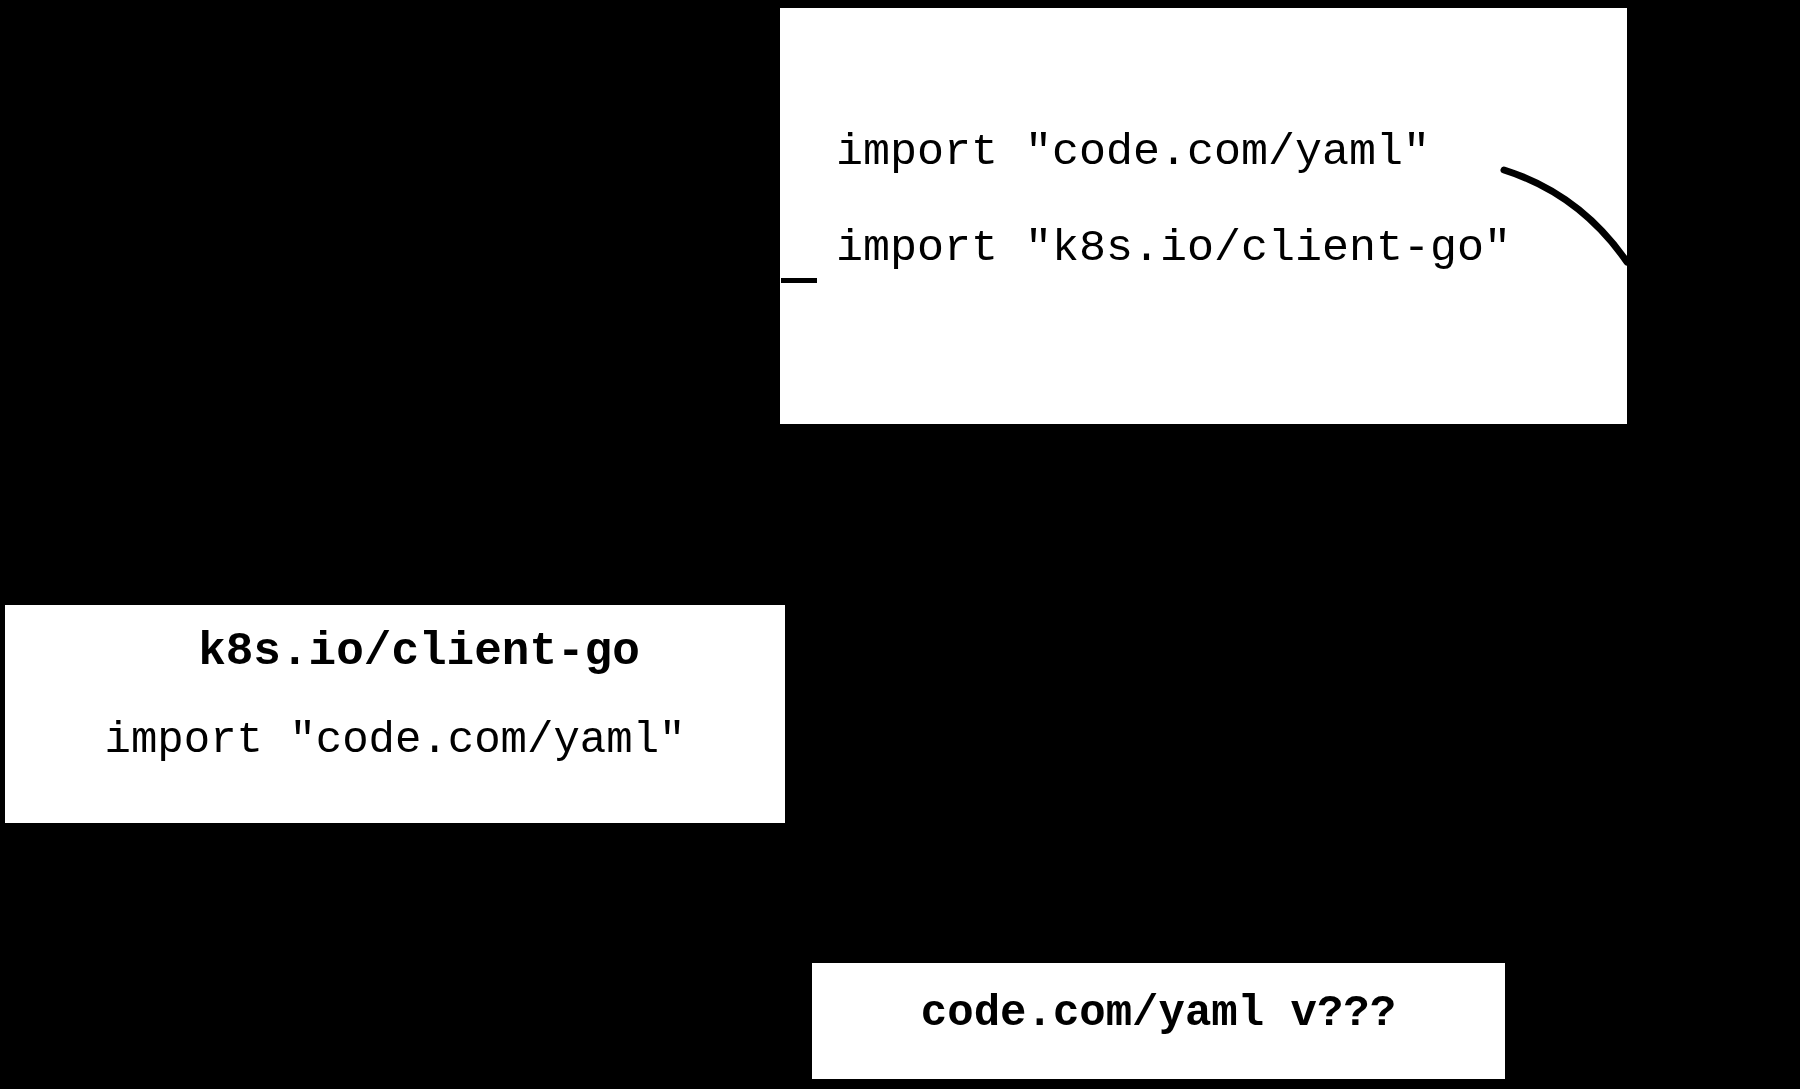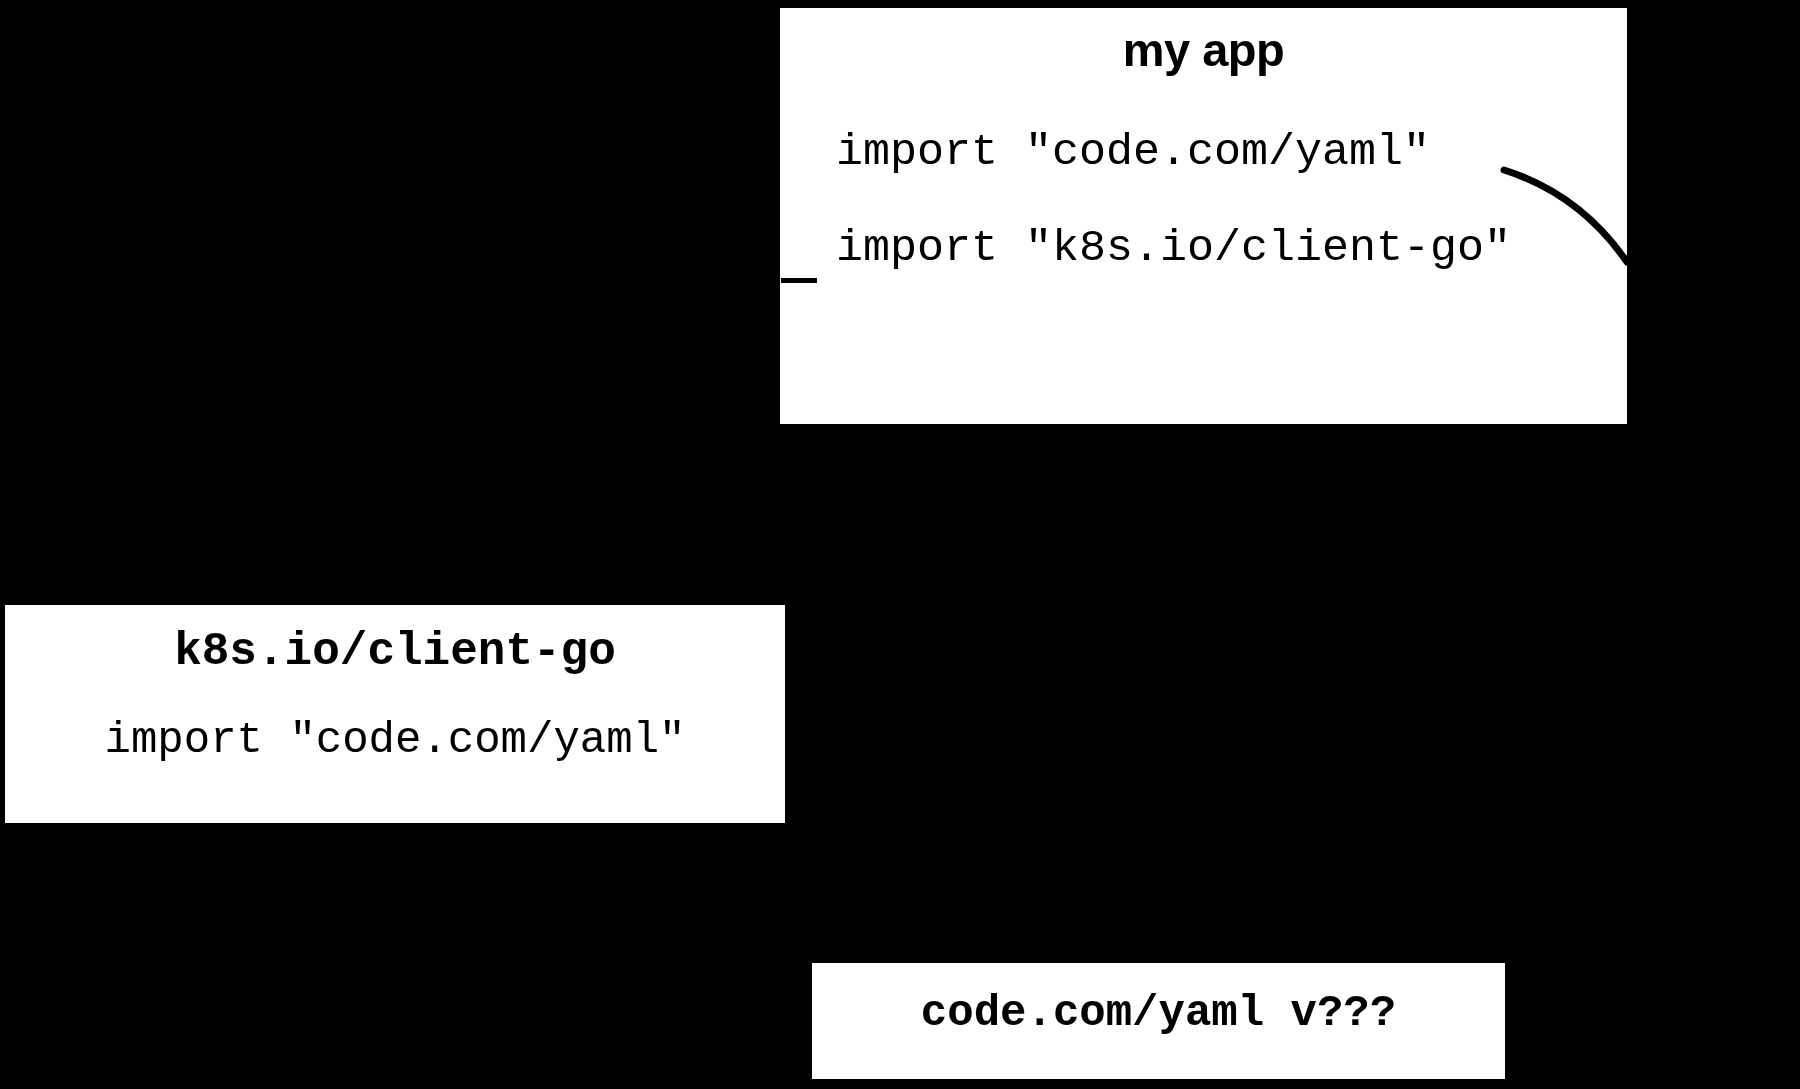--- a/index.html
+++ b/index.html
@@ -86,20 +86,21 @@
     position: absolute;
     left: 0;
     top: 24px;
     width: 100%;
     text-align: center;
     font-family: "Liberation Mono", "DejaVu Sans Mono", monospace;
     font-weight: bold;
     font-size: 46px;
     line-height: 1;
     white-space: pre;
+    padding-left: 24px;
   }
   #node-clientgo .imp-line {
     position: absolute;
     left: 0;
     top: 113px;
     width: 100%;
     text-align: center;
     font-family: "Liberation Mono", "DejaVu Sans Mono", monospace;
     font-size: 44px;
     line-height: 1;
@@ -126,21 +127,20 @@
     white-space: pre;
   }
 </style>
 </head>
 <body>
 
 <div id="canvas">
 
   <div class="node" id="node-myapp">
 
-    <div class="node-title">my app</div>
 
     <div class="imp-line l1">import "code.com/yaml"</div>
 
     <div class="imp-line l2">import "k8s.io/client-go"</div>
 
     <div class="left-stub"></div>
 
     <svg class="curve-layer" viewBox="0 0 847 416" preserveAspectRatio="none">
       <path d="M 724 162 Q 800 186 847 254" fill="none" stroke="#000000" stroke-width="7" stroke-linecap="round"></path>
     </svg>

